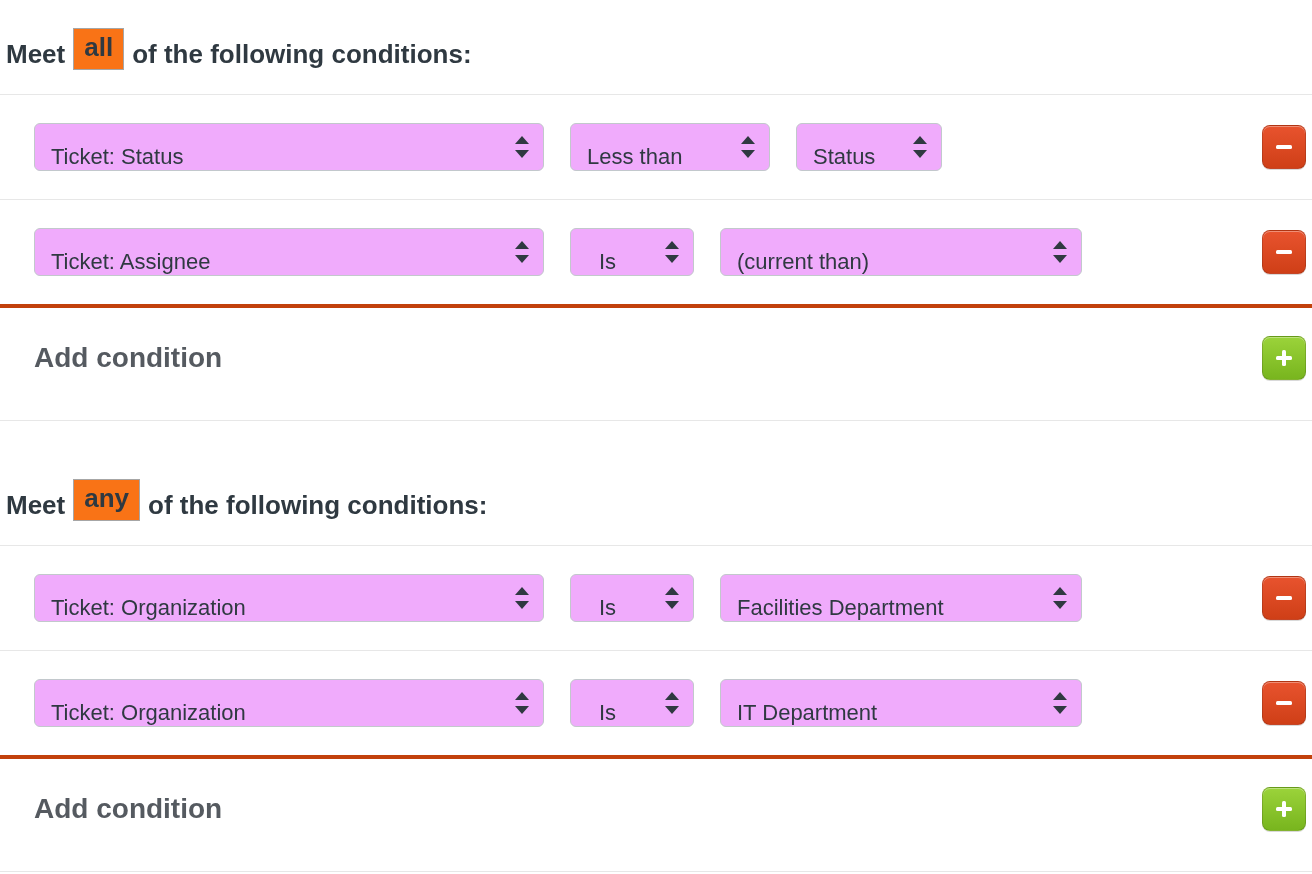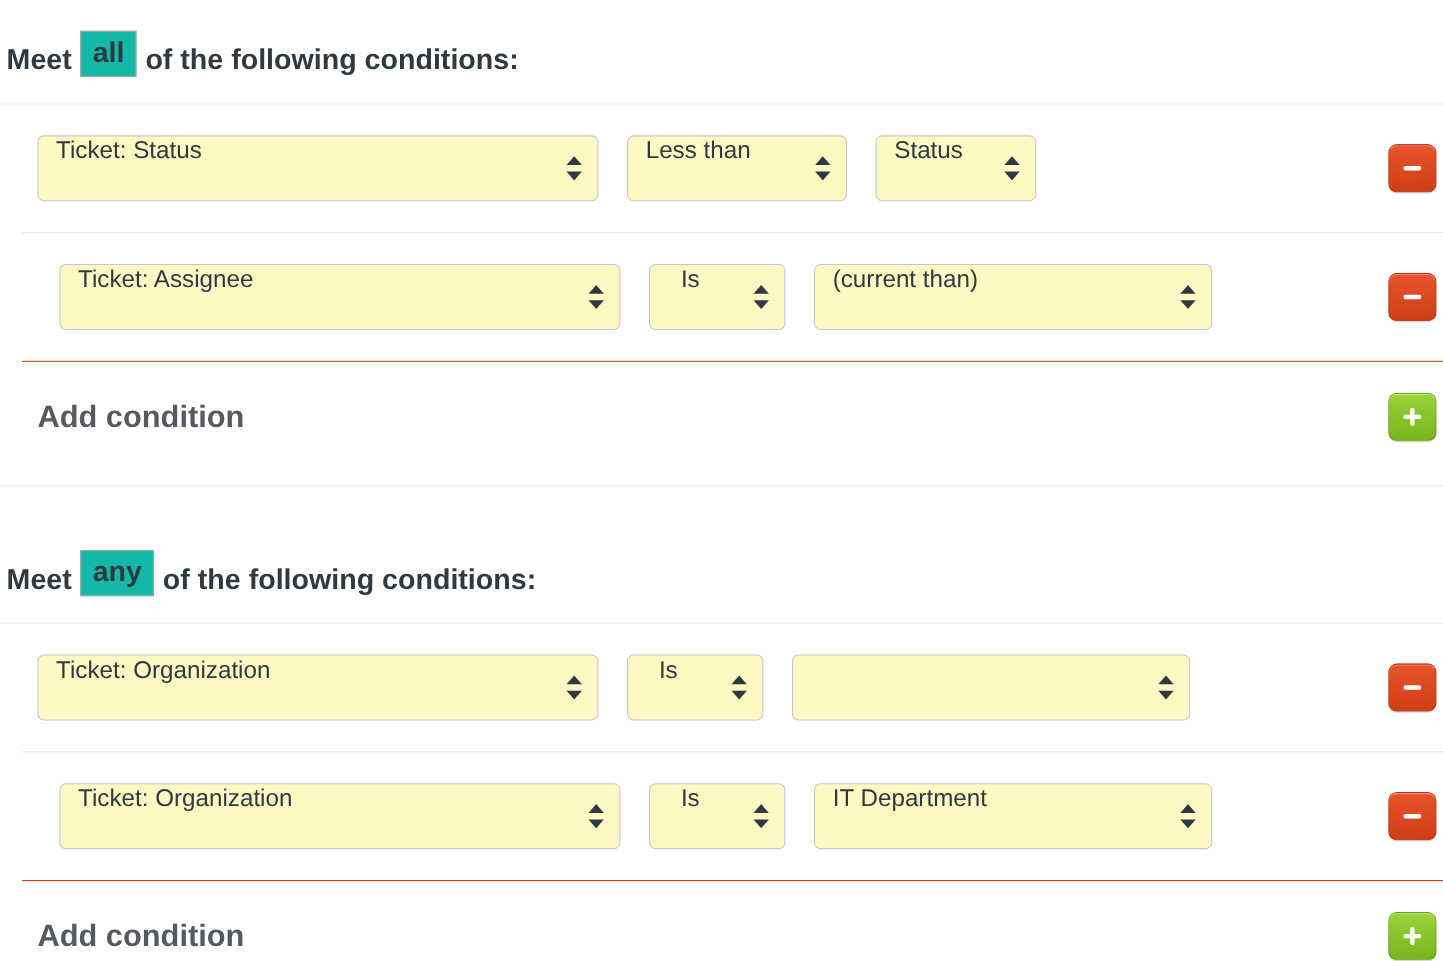--- a/index.html
+++ b/index.html
@@ -16,42 +16,42 @@
       color: #2f3941;
       padding: 28px 6px 24px 6px;
       display: flex;
       align-items: flex-end;
       gap: 8px;
     }
     .section-header .chip {
       display: inline-flex;
       align-items: center;
       border: 1px solid #a6a6a6;
-      background: #14b8a6;
+      background: #f97316;
       padding: 2px 10px 4px 10px;
       font-weight: 700;
       color: #2f3941;
       line-height: 1.3;
     }
     .rule-row {
       display: flex;
       align-items: center;
       gap: 26px;
       padding: 28px 6px 28px 34px;
       border-top: 1px solid #e7e7e7;
     }
-    .rule-row.last-in-group { border-bottom: 1px solid #c2410c; margin-left: 20px; }
+    .rule-row.last-in-group { border-bottom: 4px solid #c2410c; }
     .faux-select {
       position: relative;
       border: 1px solid #c2c8cc;
       border-radius: 6px;
-      background: #fef9c3;
-      height: 60px;
-      display: flex;
-      align-items: flex-start;
+      background: #f0abfc;
+      height: 48px;
+      display: flex;
+      align-items: flex-end;
       padding: 0 48px 0 16px;
       font-size: 22px;
       color: #2f3941;
       cursor: pointer;
       white-space: nowrap;
     }
     .faux-select .updown {
       position: absolute;
       right: 14px;
       top: 50%;
@@ -179,20 +179,21 @@
 <div class="rule-row">
   <div class="faux-select w-field">
     <span>Ticket: Organization</span>
     <span class="updown"></span>
   </div>
   <div class="faux-select w-op-sm">
     <span>Is</span>
     <span class="updown"></span>
   </div>
   <div class="faux-select w-val-lg">
+    <span>Facilities Department</span>
     <span class="updown"></span>
   </div>
   <div class="spacer"></div>
   <div class="icon-btn remove">
     <svg width="22" height="22" viewBox="0 0 22 22">
         <rect x="3" y="9" width="16" height="4" rx="1.5" fill="#fff"></rect>
       </svg>
   </div>
 </div>
 

